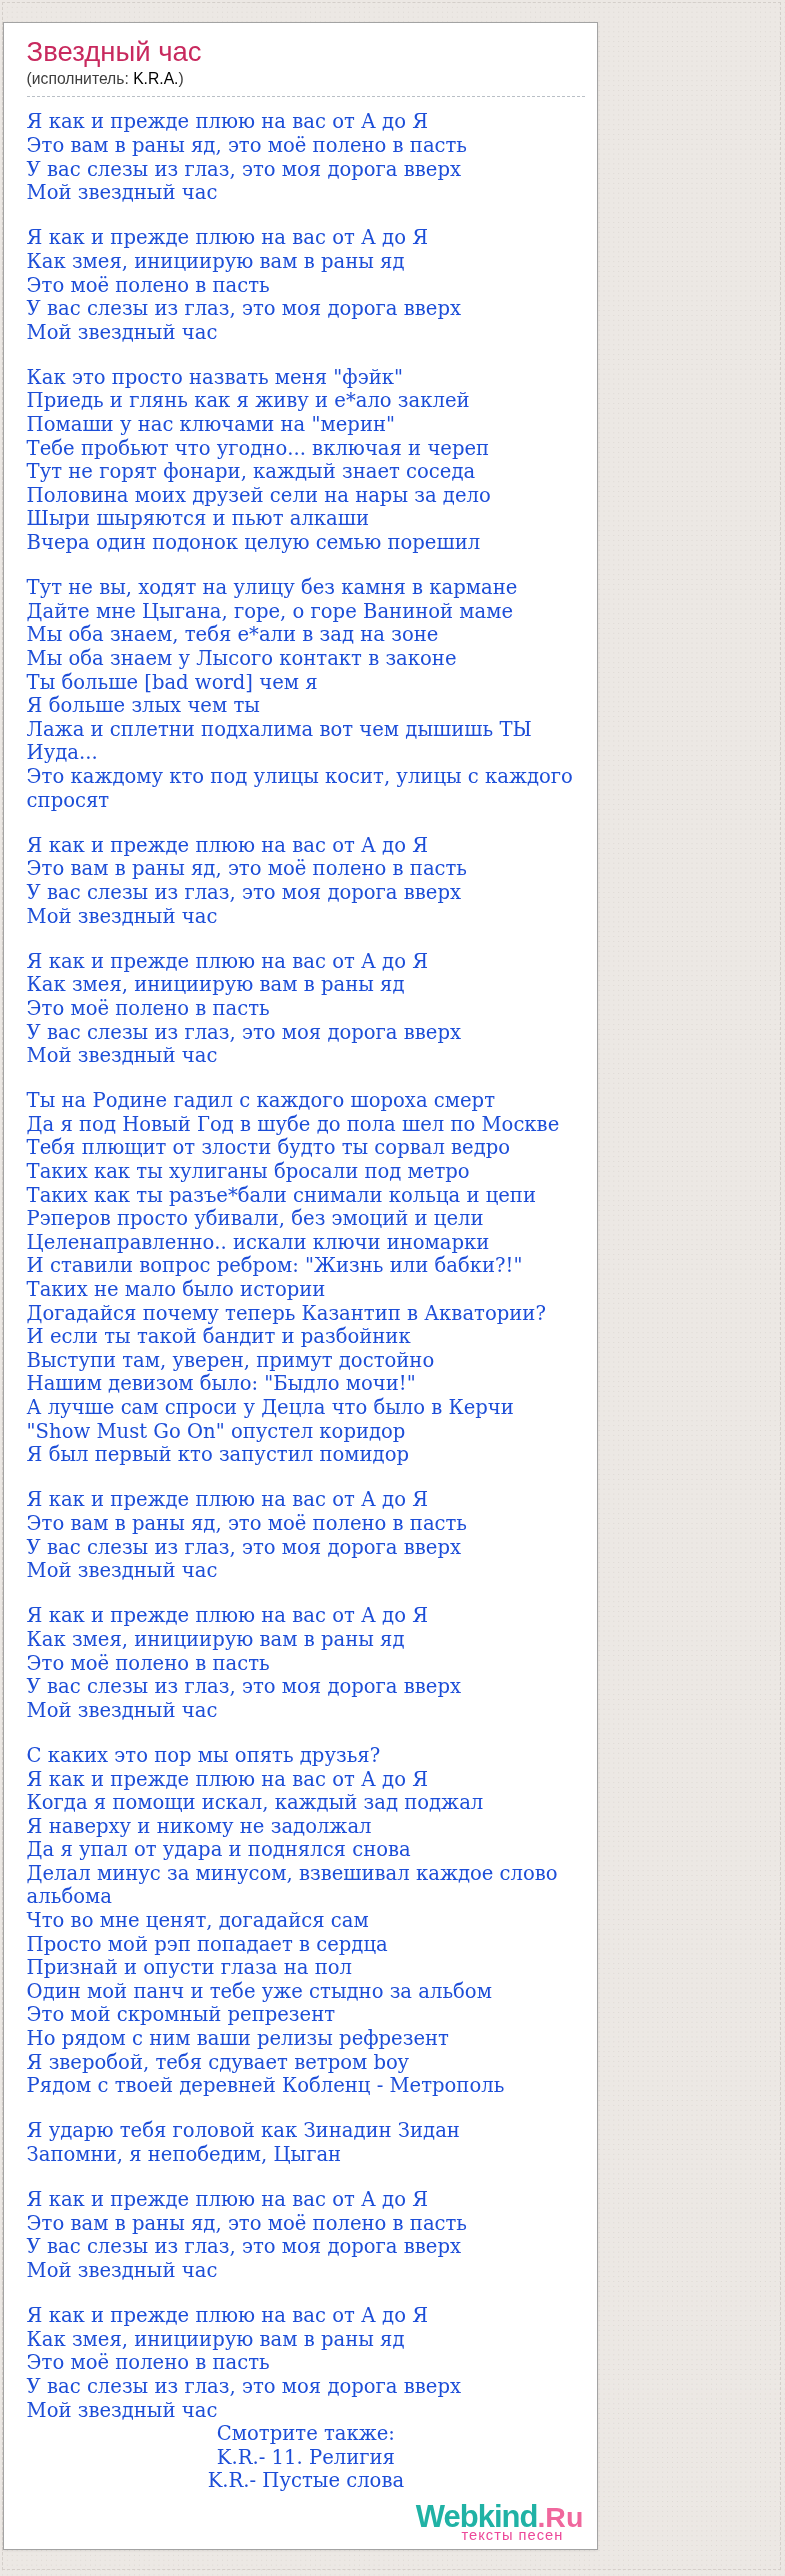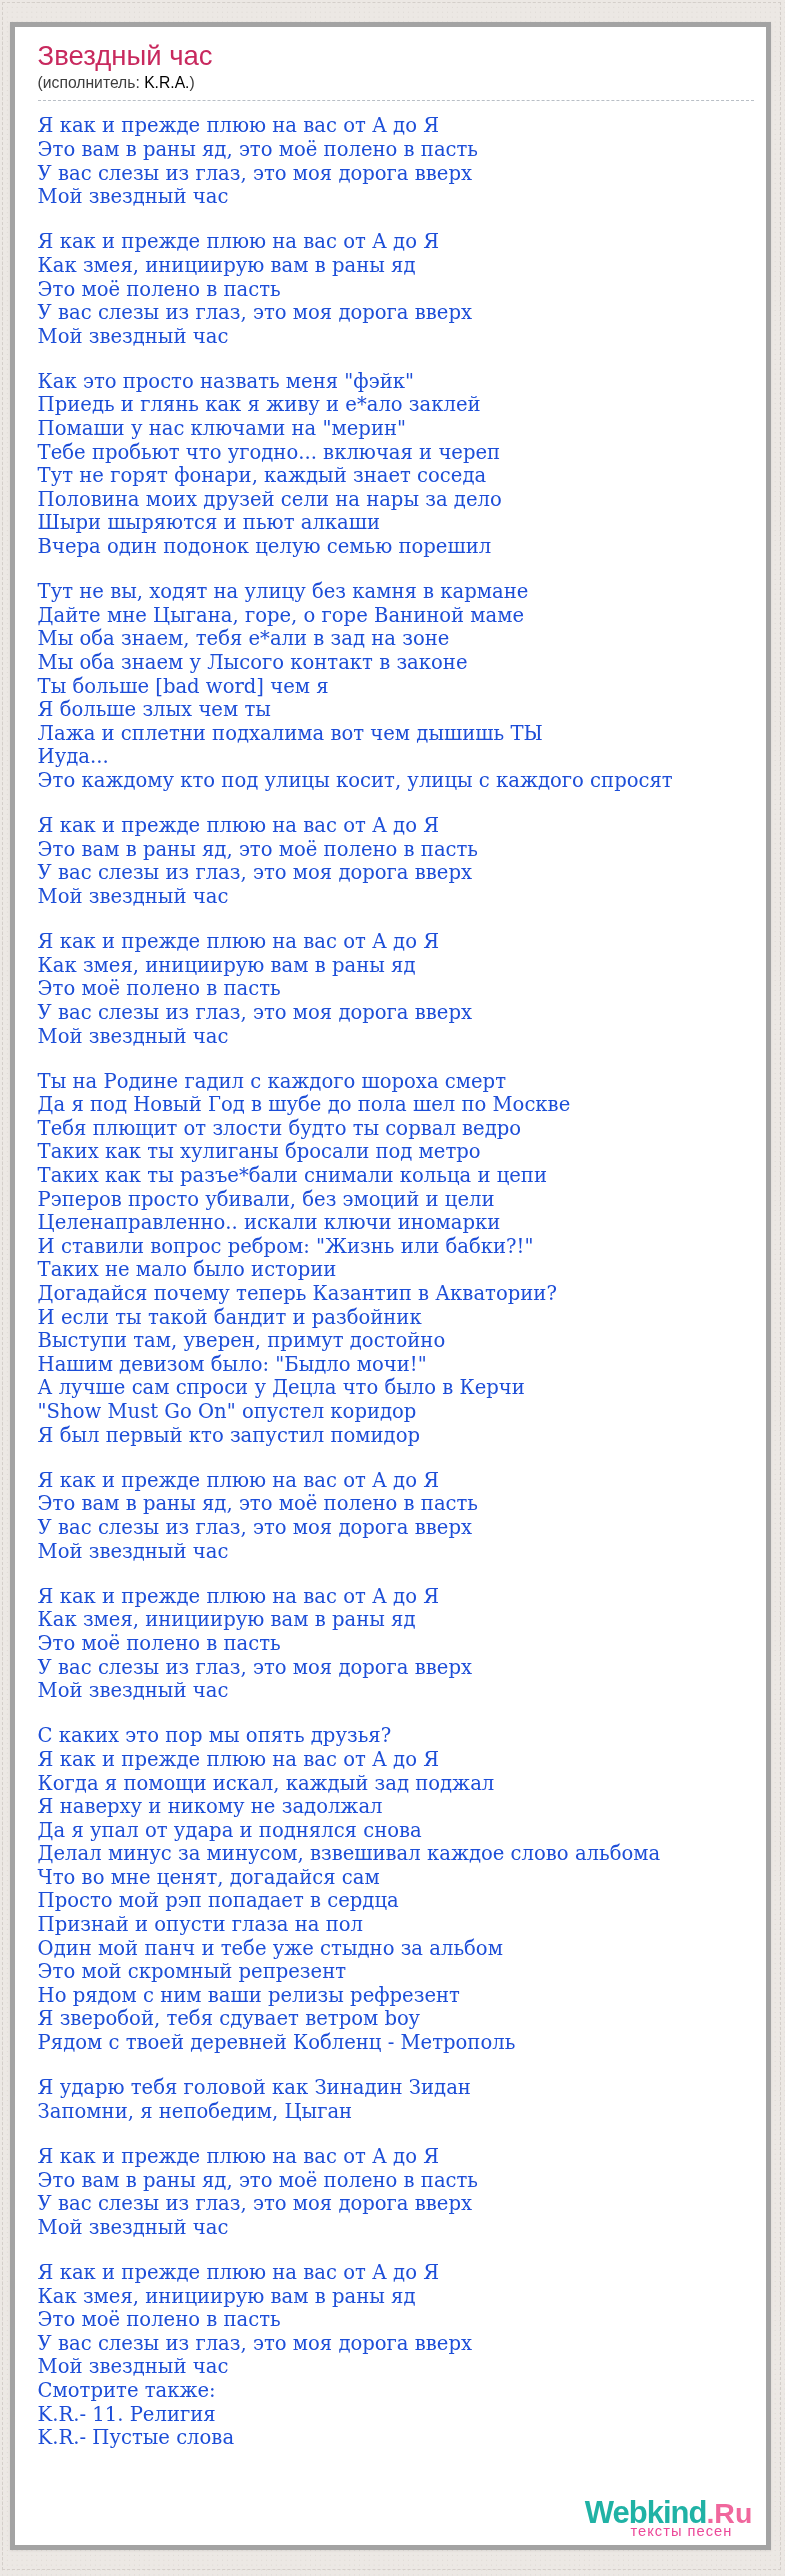--- a/index.html
+++ b/index.html
@@ -11,25 +11,25 @@
     background-image: radial-gradient(#ddd8d3 0.8px, transparent 0.9px);
     background-size: 4.9px 4.9px;
     font-family: "Liberation Sans", sans-serif;
   }
   .bg-frame {
     position: absolute; left: 2px; right: 3.9px; top: 2px; bottom: 5.9px;
     border: 1px dashed #d4cfca;
     pointer-events: none;
   }
   .card {
-    position: absolute; left: 10px; top: 21.6px;
-    width: 761px; height: 2528px;
+    position: absolute; left: 3px; top: 21.6px;
+    width: 595px; height: 2528px;
     box-sizing: border-box;
     background: #ffffff;
-    border: 5px solid #a3a3a3;
+    border: 1px solid #a3a3a3;
     box-shadow: 0 1px 2.9px rgba(0,0,0,0.07);
   }
   .card-inner { padding: 13.7px 11.8px 0 22.6px; }
   .header {
     border-bottom: 1px dashed #b9bfc6;
     padding-bottom: 6.9px;
   }
   h1.page-title {
     margin: 0;
     font-size: 27.5px;
@@ -56,20 +56,21 @@
     color: #1d4ed8;
   }
   .stanza {
     margin: 0 0 21.6px 0;
     white-space: pre-line;
   }
   .stanza.first { margin-top: 13.7px; }
   .stanza.last { margin-bottom: 0; }
   .see-also-label, .see-also-item {
     white-space: pre-line;
+    text-align: center;
   }
   .webkind-logo {
     position: absolute;
     right: 13.7px; bottom: 5.9px;
     text-align: right;
     line-height: 1;
     cursor: pointer;
   }
   .logo-main {
     font-weight: bold;

